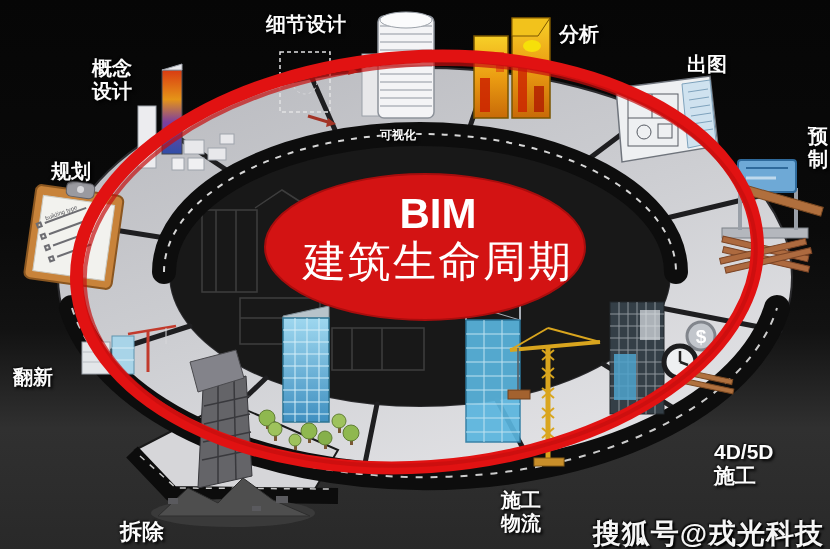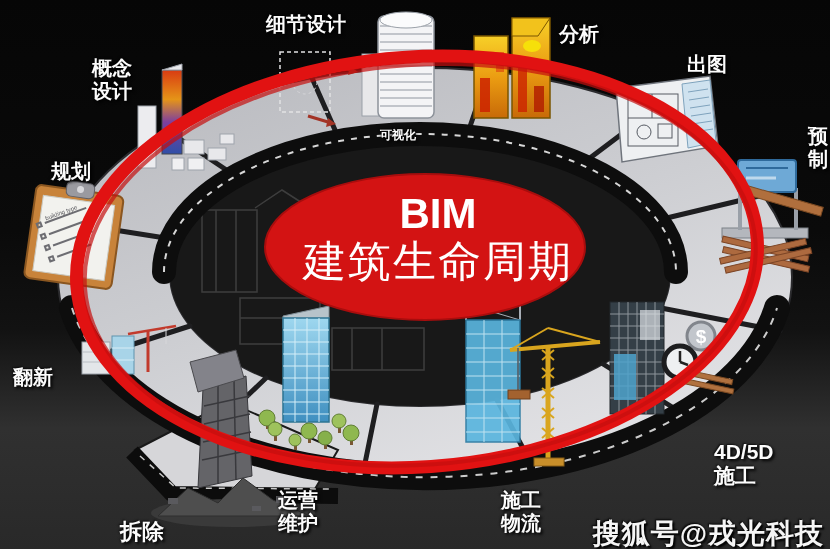--- a/index.html
+++ b/index.html
@@ -378,20 +378,18 @@
 <div class="stage-label lbl-concept">概念
 设计</div>
 <div class="stage-label lbl-visualization">可视化</div>
 <div class="stage-label lbl-analysis">分析</div>
 <div class="stage-label lbl-documentation">出图</div>
 <div class="stage-label lbl-prefabrication">预制</div>
 <div class="stage-label lbl-fourd">4D/5D
 施工</div>
 <div class="stage-label lbl-logistics">施工
 物流</div>
-<div class="stage-label lbl-operations">运营
-维护</div>
 <div class="stage-label lbl-renovation">翻新</div>
 <div class="stage-label lbl-demolition">拆除</div>
 
 <div class="watermark">搜狐号@戎光科技</div>
 
 </div>
 
 </body></html>

